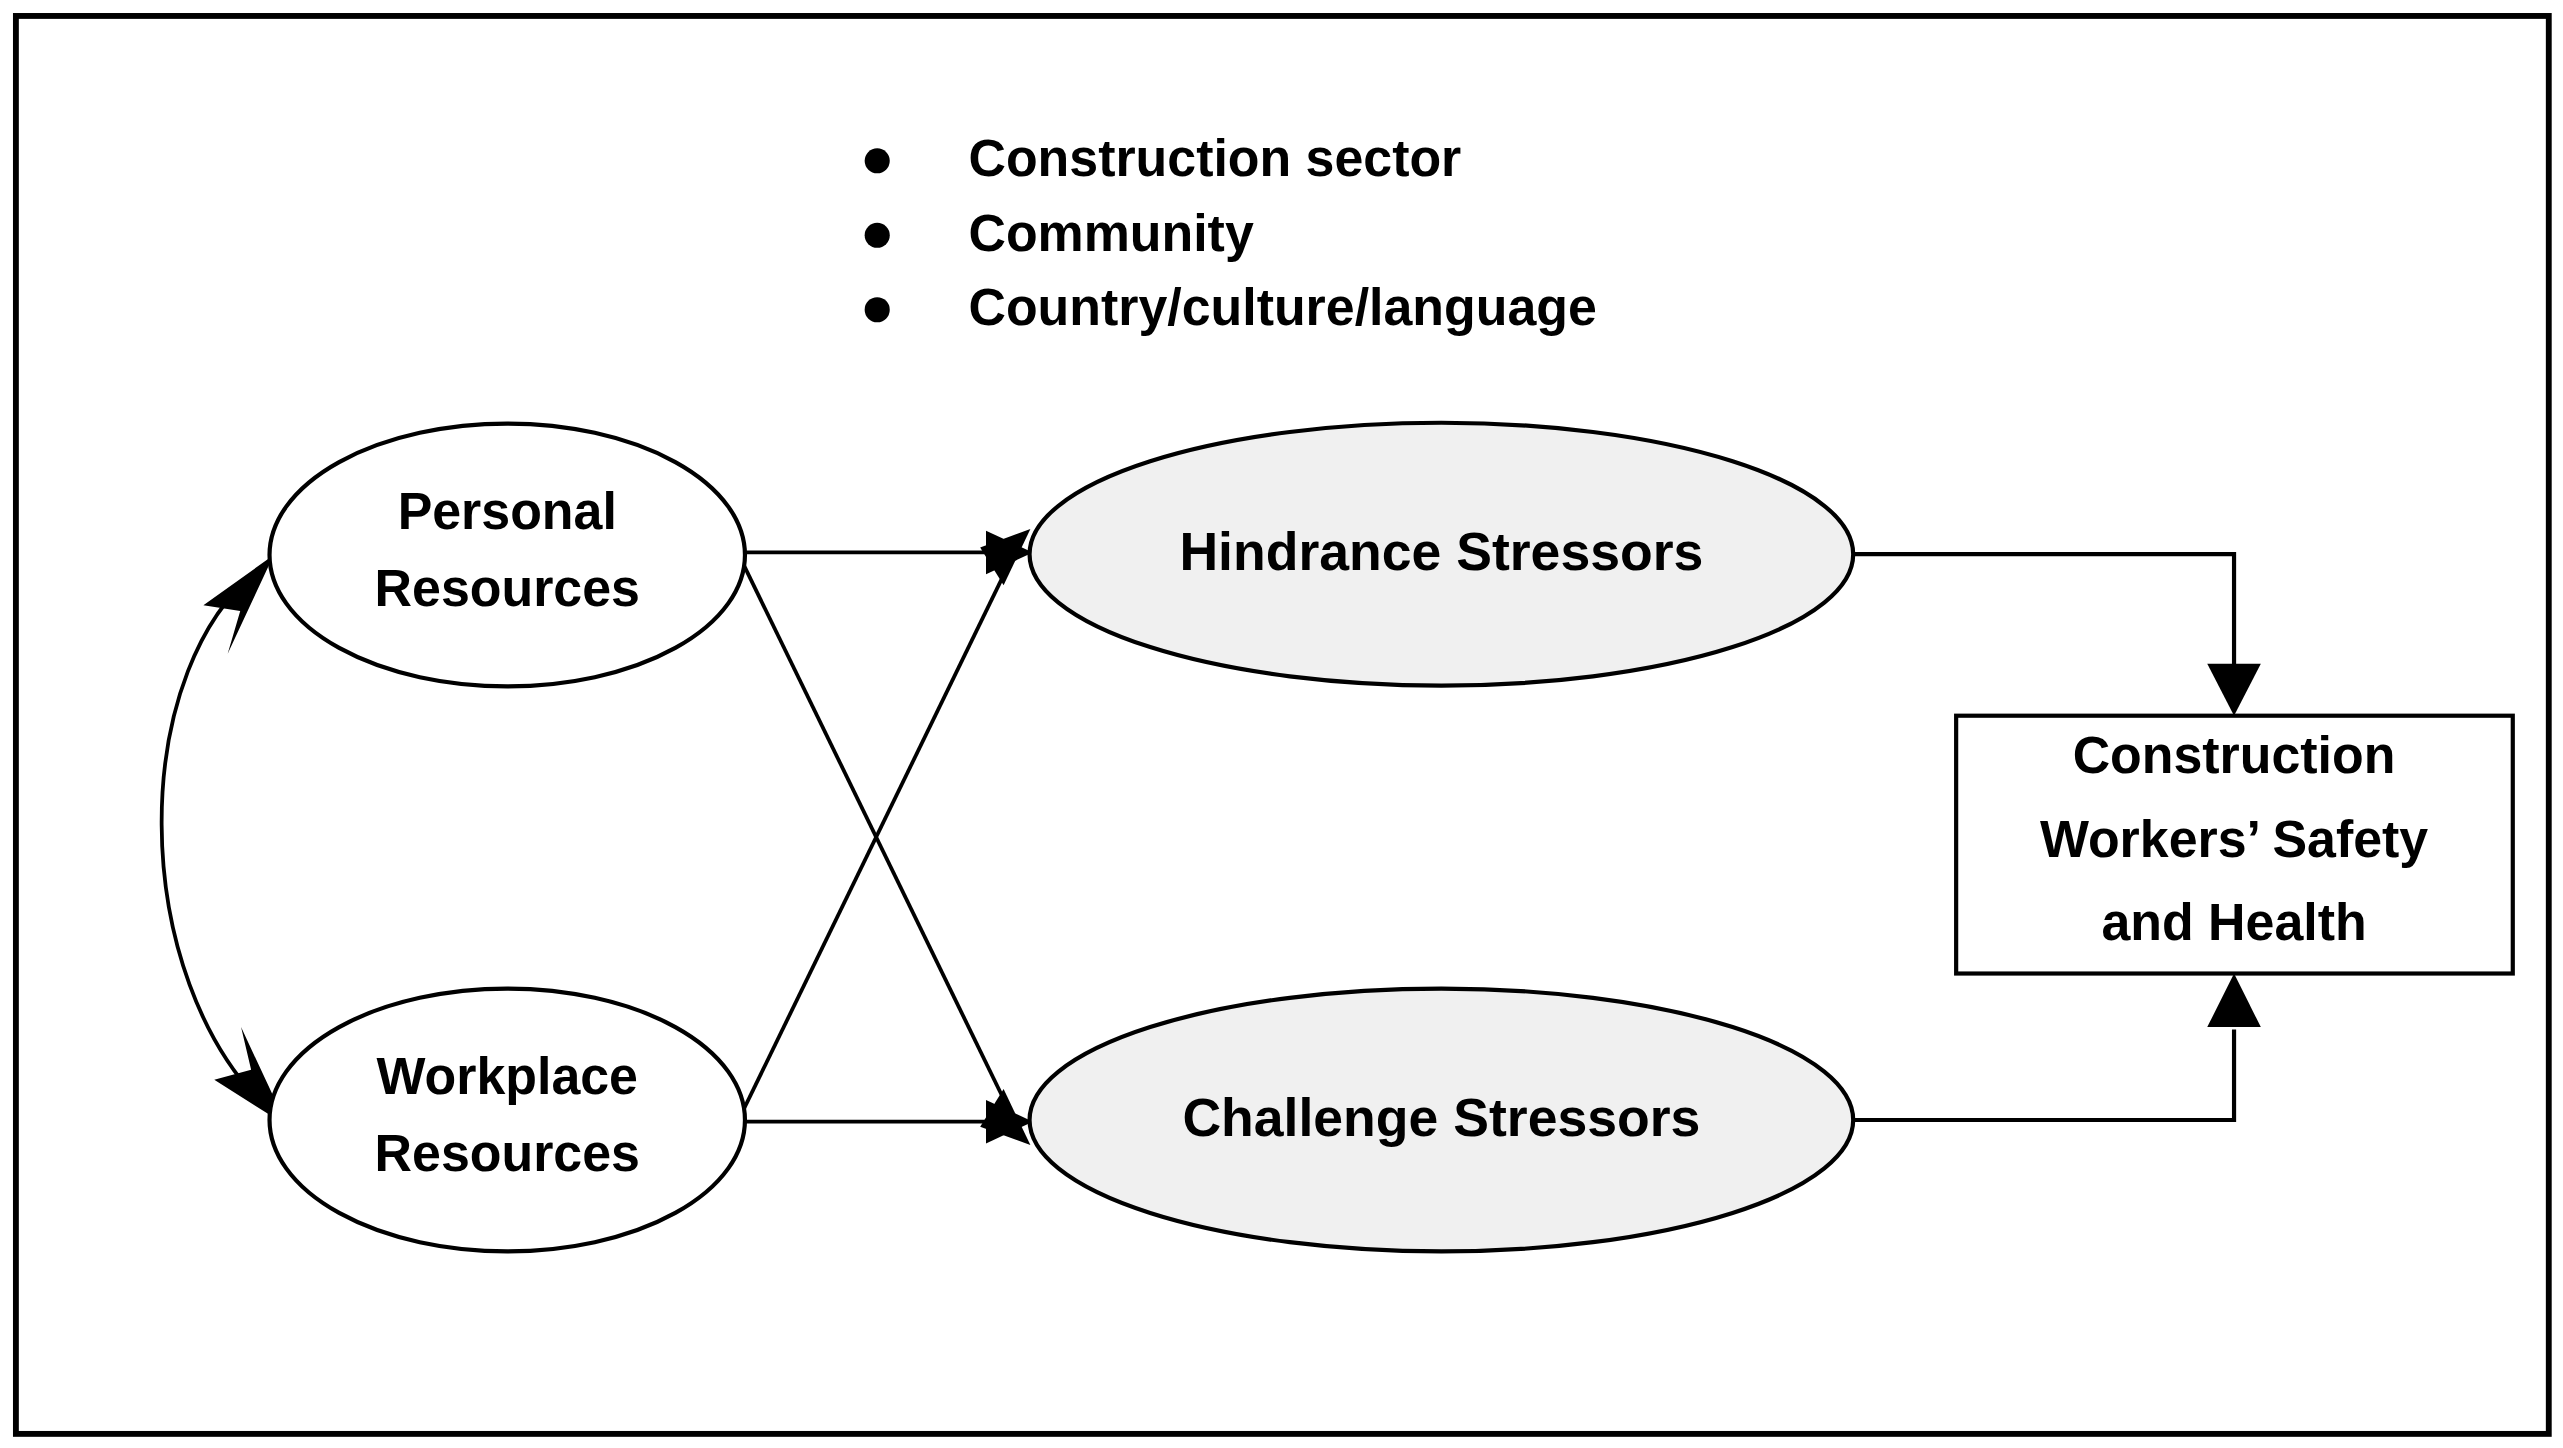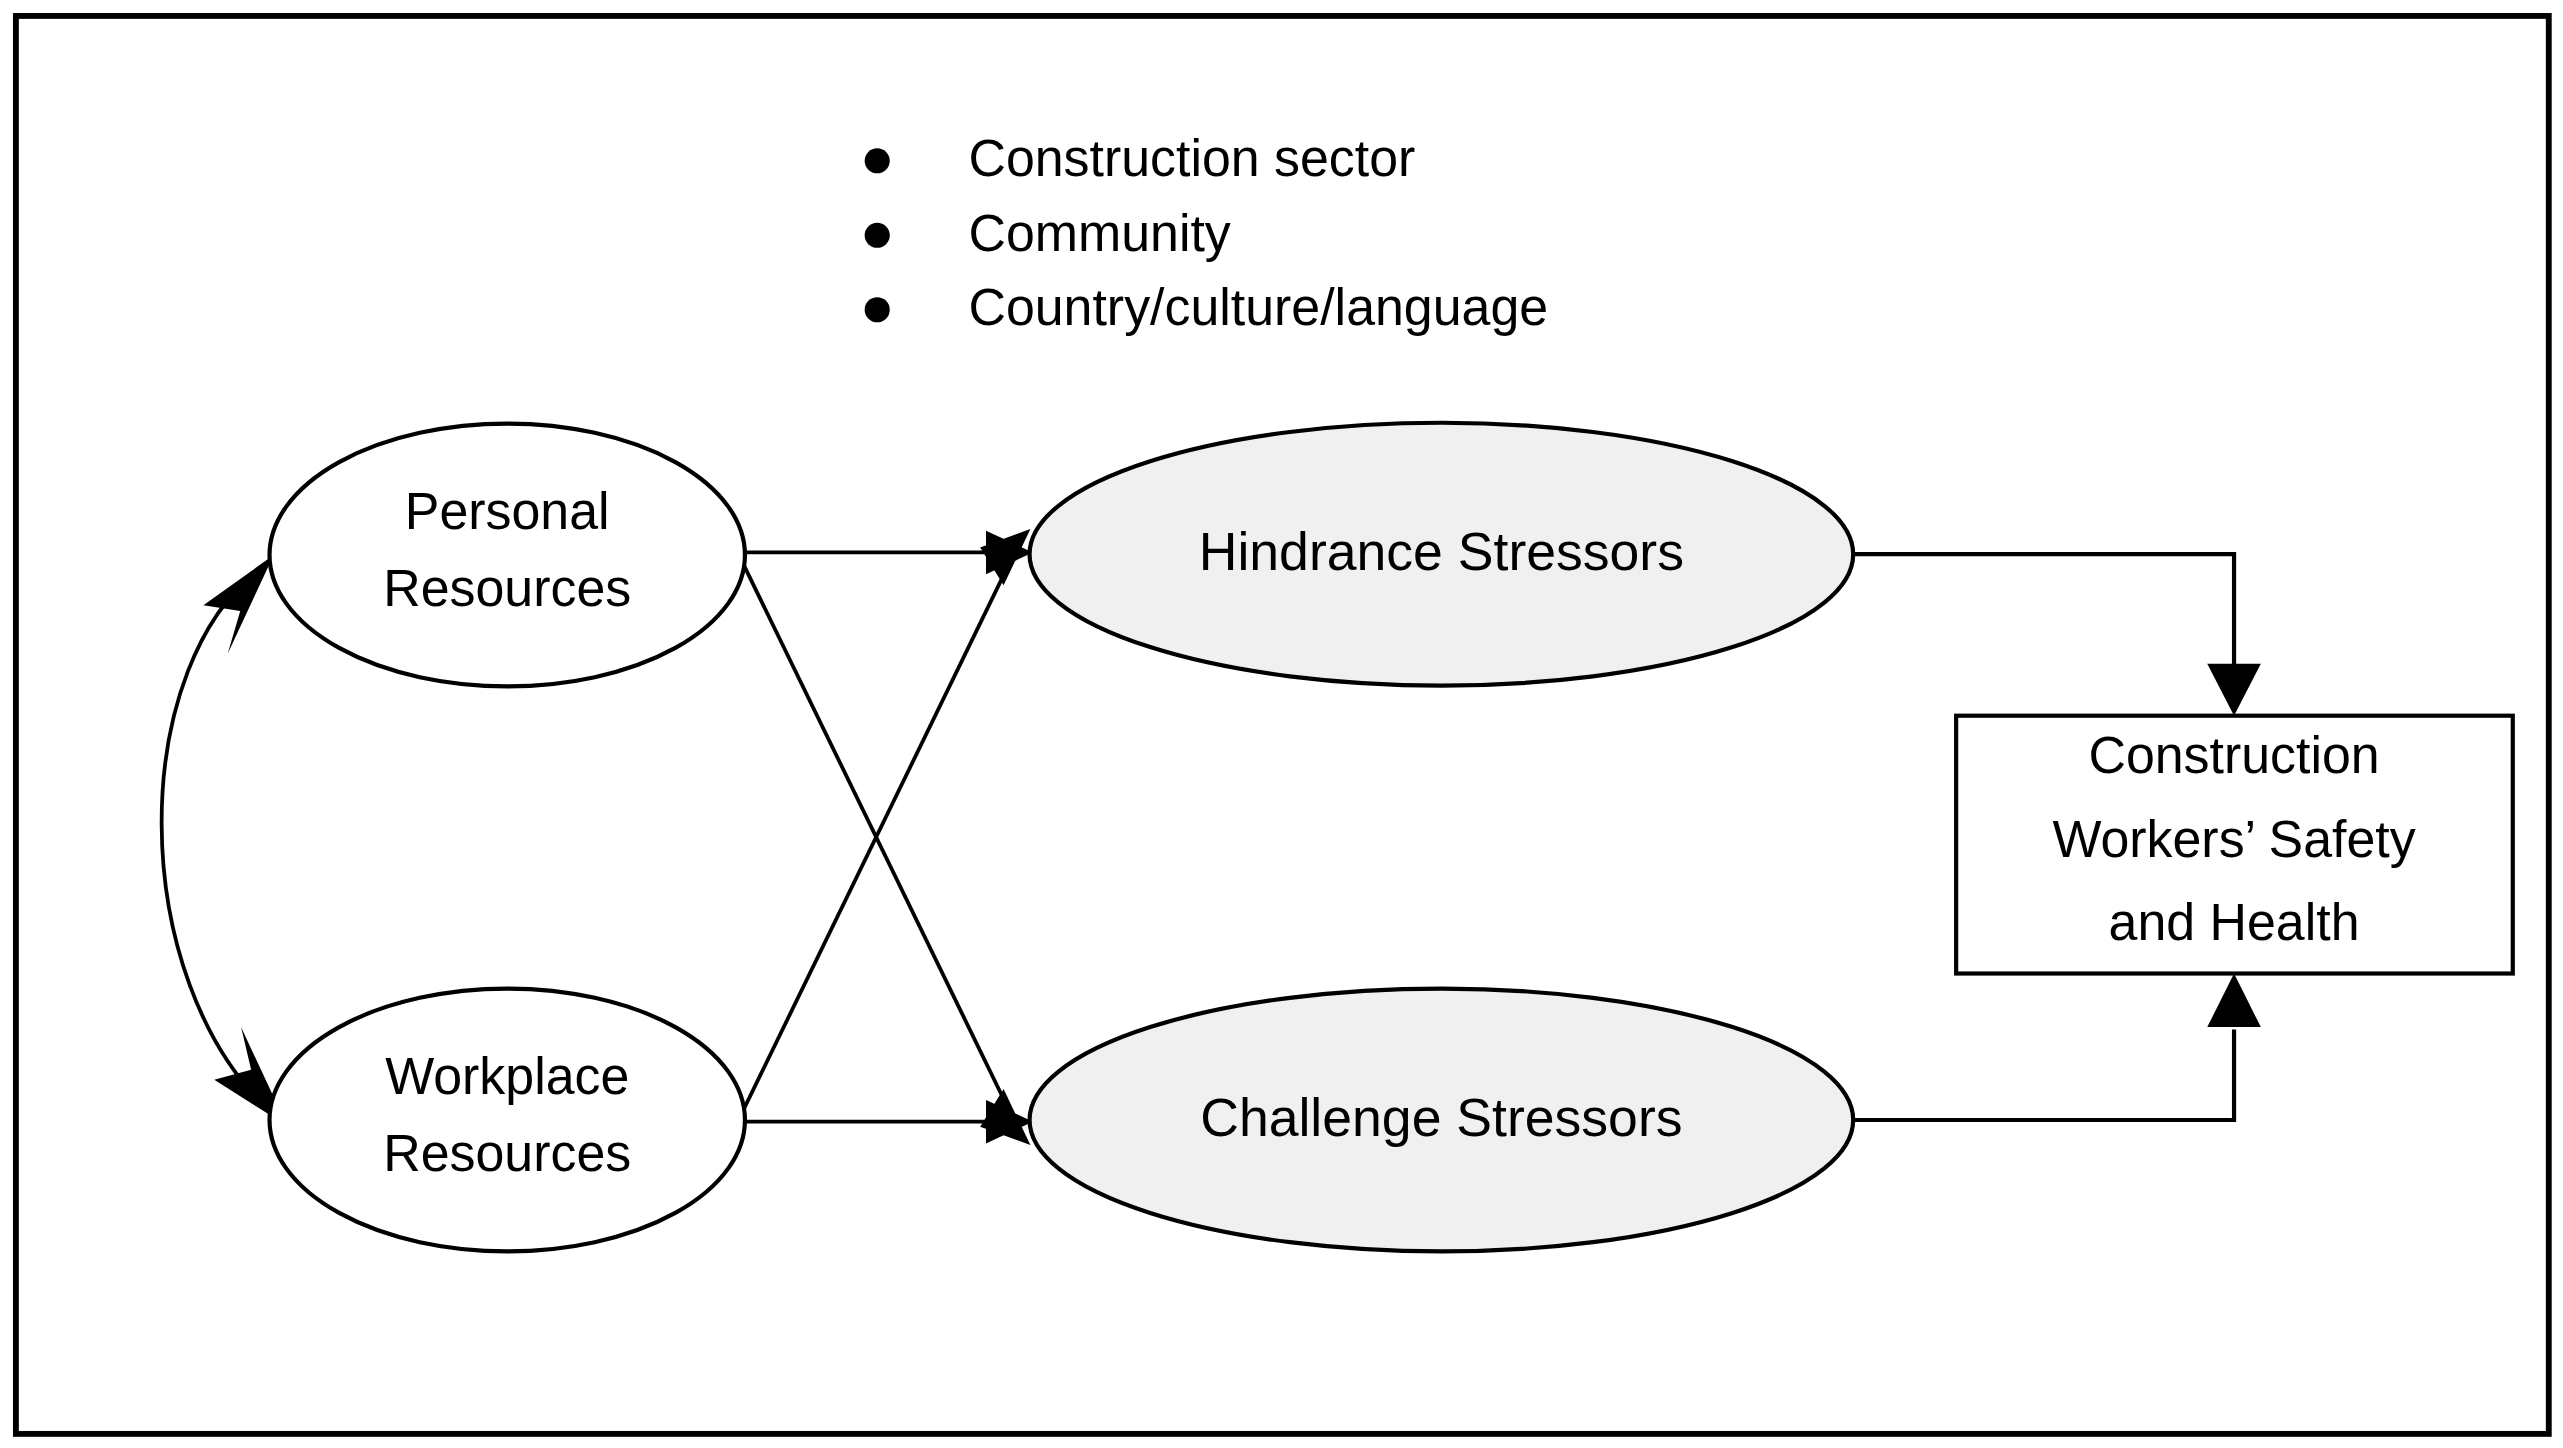--- a/index.html
+++ b/index.html
@@ -11,20 +11,21 @@
     width: 2563px;
     height: 1449px;
     font-family: "Liberation Sans", sans-serif;
     overflow: hidden;
   }
   #figure-root {
     position: relative;
     width: 2563px;
     height: 1449px;
     background: #ffffff;
+    font-weight: bold;
   }
   #diagram-svg {
     display: block;
     width: 2563px;
     height: 1449px;
   }
   .node-label {
     font-family: "Liberation Sans", sans-serif;
     fill: #000000;
     text-anchor: middle;

